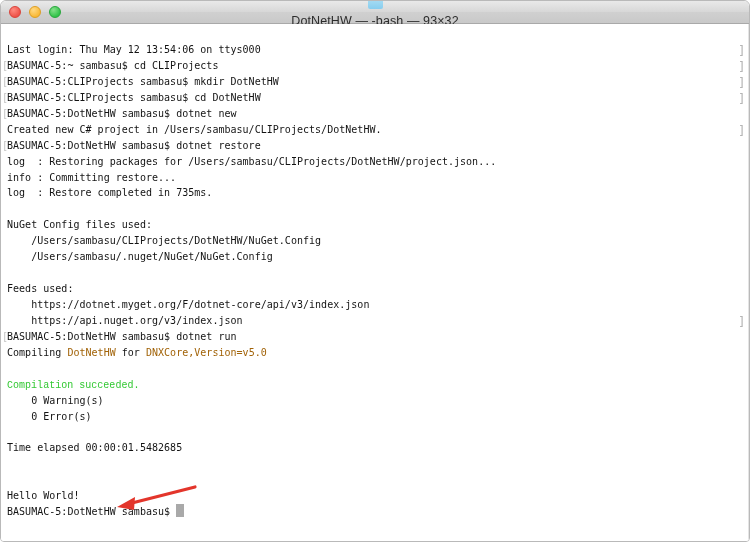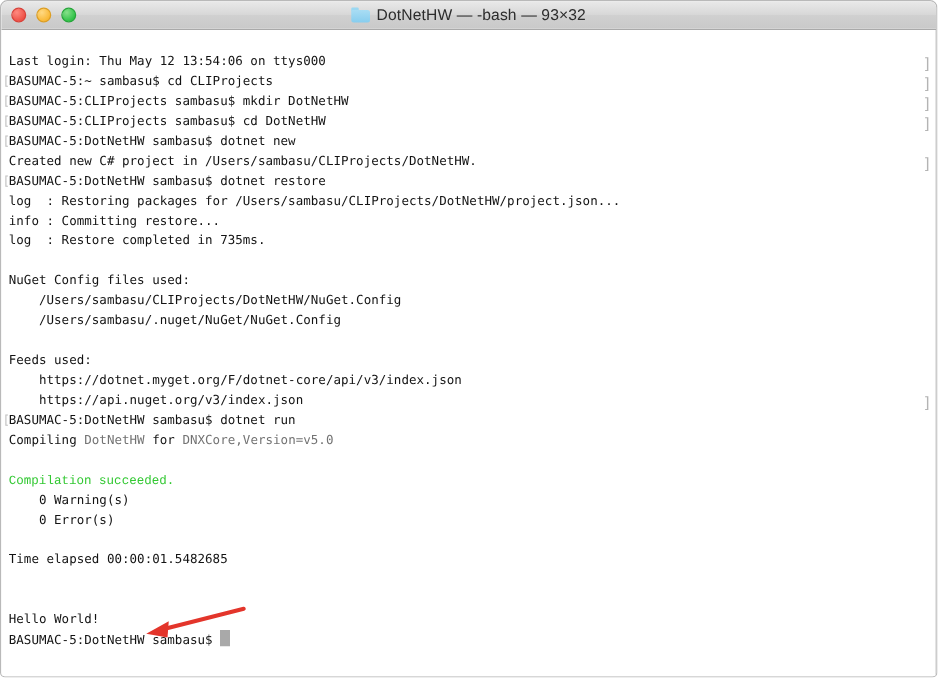--- a/index.html
+++ b/index.html
@@ -61,20 +61,21 @@
     position: absolute;
     left: 0;
     right: 0;
     top: 0;
     height: 22px;
     display: flex;
     align-items: center;
     justify-content: center;
     gap: 5px;
     pointer-events: none;
+    flex-direction: column;
   }
   #folder-icon {
     width: 15px;
     height: 12px;
     position: relative;
     flex: 0 0 auto;
   }
   #folder-icon .tab {
     position: absolute;
     left: 0; top: 0;
@@ -115,21 +116,21 @@
     line-height: 15.95px;
     color: #131313;
     white-space: pre;
     letter-spacing: 0.02px;
   }
   .line {
     height: 15.95px;
     white-space: pre;
     position: relative;
   }
-  .tok-yellow { color: #737373; }
+  .tok-yellow { color: #a16207; }
   .tok-green  { color: #32c832; font-family: Liberation Mono, monospace; }
 
   
   .mark-left {
     position: absolute;
     left: -5px;
     top: 0;
     color: #c2c2c2;
   }
   .prompt-mark-right {

